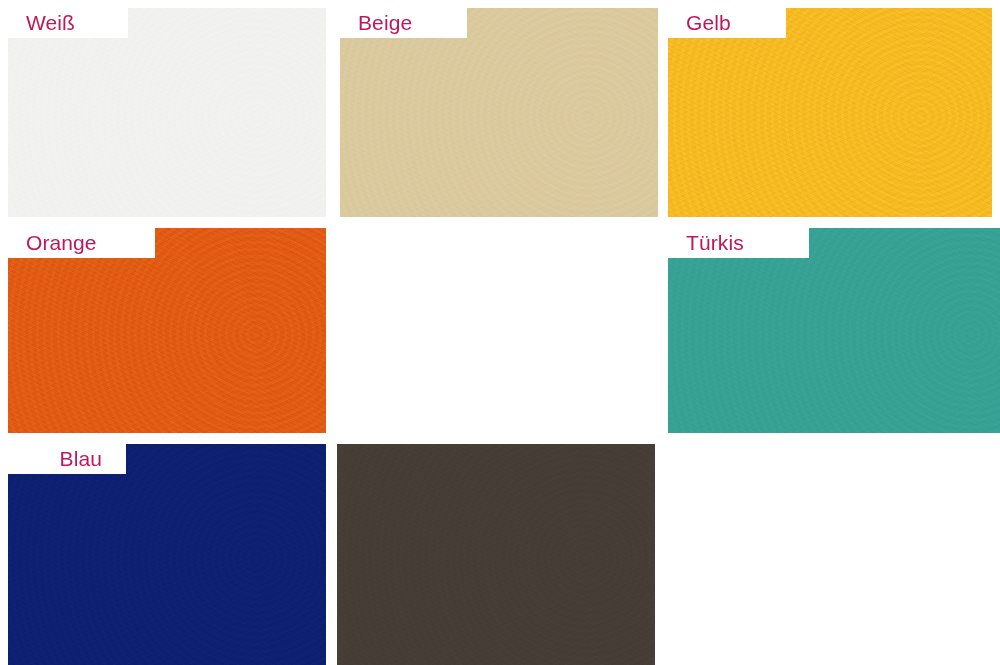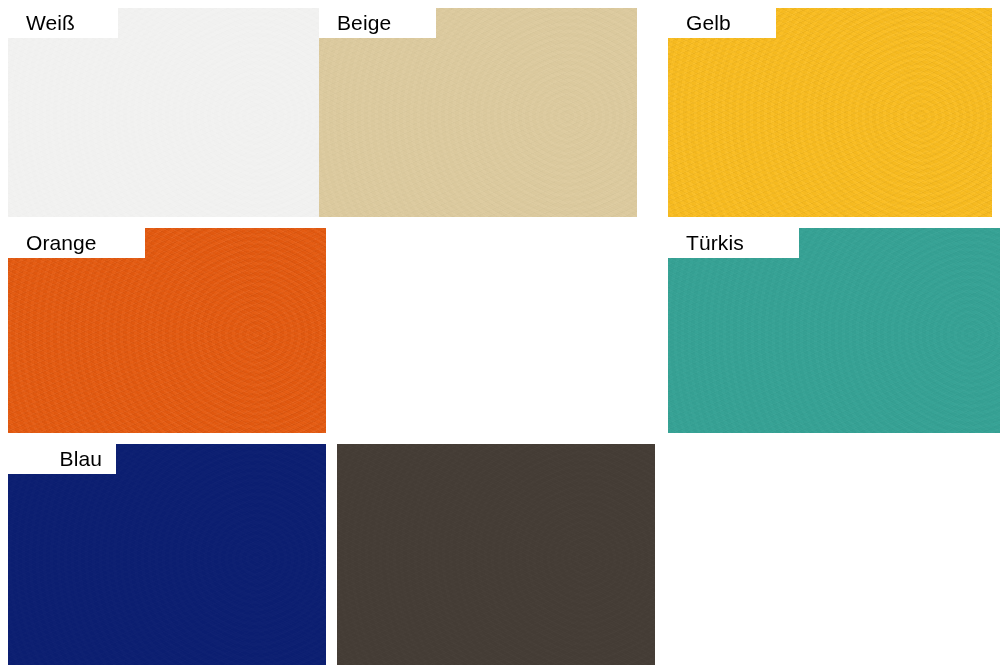--- a/index.html
+++ b/index.html
@@ -77,40 +77,40 @@
   }
   .swatch-texture.texture-faint {
     opacity: 0.12;
   }
 
   .swatch-label {
     position: absolute;
     left: 0;
     top: 0;
     background: #ffffff;
-    color: #000000;
+    color: #be185d;
     font-size: 21px;
     line-height: 30px;
     height: 30px;
-    padding: 0 14px 0 18px;
+    padding: 0 24px 0 18px;
     white-space: nowrap;
     z-index: 4;
     letter-spacing: 0.1px;
   }
 </style>
 </head>
 <body>
 
 <div id="swatch-grid" style="background: rgb(255, 255, 255); width: 1000px; height: 665px;">
     <div class="swatch-cell" style="left: 8px; top: 8px; width: 318px; height: 209px;">
       <div class="swatch-color" style="background: rgb(242, 242, 241);"></div>
       <div class="swatch-texture texture-faint"></div>
       <div class="swatch-label" style="width: 78px;">Weiß</div>
     </div>
-    <div class="swatch-cell" style="left: 319px; top: 8px; width: 318px; height: 209px;">
+    <div class="swatch-cell" style="left: 340px; top: 8px; width: 318px; height: 209px;">
       <div class="swatch-color" style="background: rgb(221, 203, 159);"></div>
       <div class="swatch-texture texture-soft"></div>
       <div class="swatch-label" style="width: 85px;">Beige</div>
     </div>
     <div class="swatch-cell" style="left: 8px; top: 228px; width: 318px; height: 205px;">
       <div class="swatch-color" style="background: rgb(229, 90, 16);"></div>
       <div class="swatch-texture"></div>
       <div class="swatch-label" style="width: 105px;">Orange</div>
     </div>
     <div class="swatch-cell" style="left: 668px; top: 8px; width: 324px; height: 209px;">

